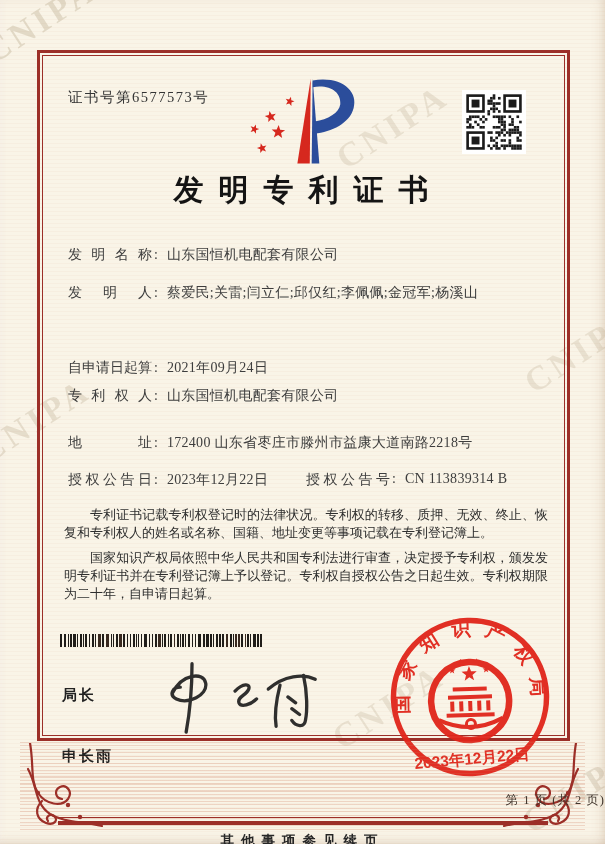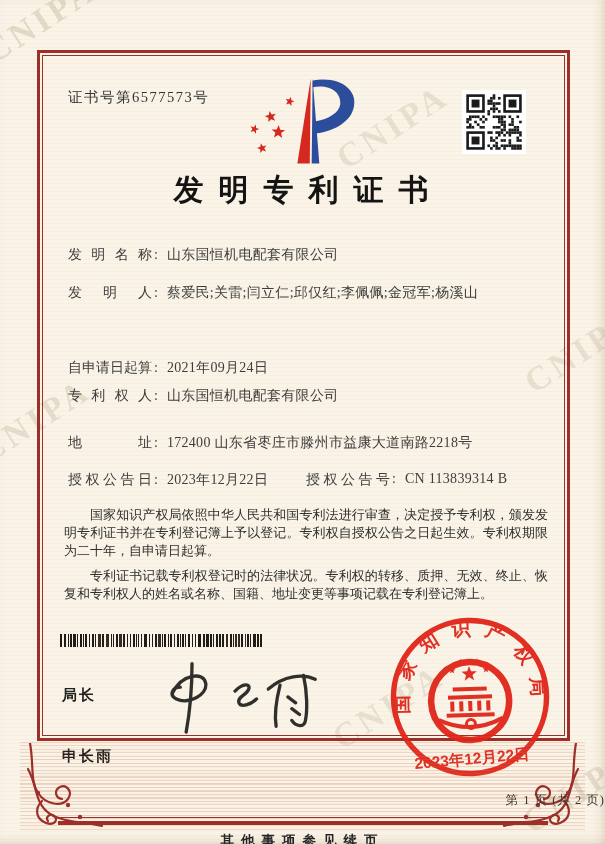--- a/index.html
+++ b/index.html
@@ -259,22 +259,22 @@
   </div>
 
   <div class="row r6">
     <span class="lab">授权公告日</span><span class="col">:</span><span class="val">2023年12月22日</span>
     <span class="pair2">
       <span class="lab">授权公告号</span><span class="col">:</span><span class="val">CN 113839314 B</span>
     </span>
   </div>
 
   <div class="paras">
+    <p>专利证书记载专利权登记时的法律状况。专利权的转移、质押、无效、终止、恢复和专利权人的姓名或名称、国籍、地址变更等事项记载在专利登记簿上。</p>
     <p>国家知识产权局依照中华人民共和国专利法进行审查，决定授予专利权，颁发发明专利证书并在专利登记簿上予以登记。专利权自授权公告之日起生效。专利权期限为二十年，自申请日起算。</p>
-    <p>专利证书记载专利权登记时的法律状况。专利权的转移、质押、无效、终止、恢复和专利权人的姓名或名称、国籍、地址变更等事项记载在专利登记簿上。</p>
   </div>
 
   <svg class="barcode" id="bc" width="203" height="13" viewBox="0 0 203 13">
       <rect x="0" y="0" width="2" height="13" fill="#201d19"></rect>
       <rect x="4" y="0" width="2" height="13" fill="#201d19"></rect>
       <rect x="8" y="0" width="1" height="13" fill="#201d19"></rect>
       <rect x="10" y="0" width="2" height="13" fill="#201d19"></rect>
       <rect x="13" y="0" width="3" height="13" fill="#201d19"></rect>
       <rect x="17" y="0" width="1" height="13" fill="#201d19"></rect>
       <rect x="20" y="0" width="2" height="13" fill="#201d19"></rect>

